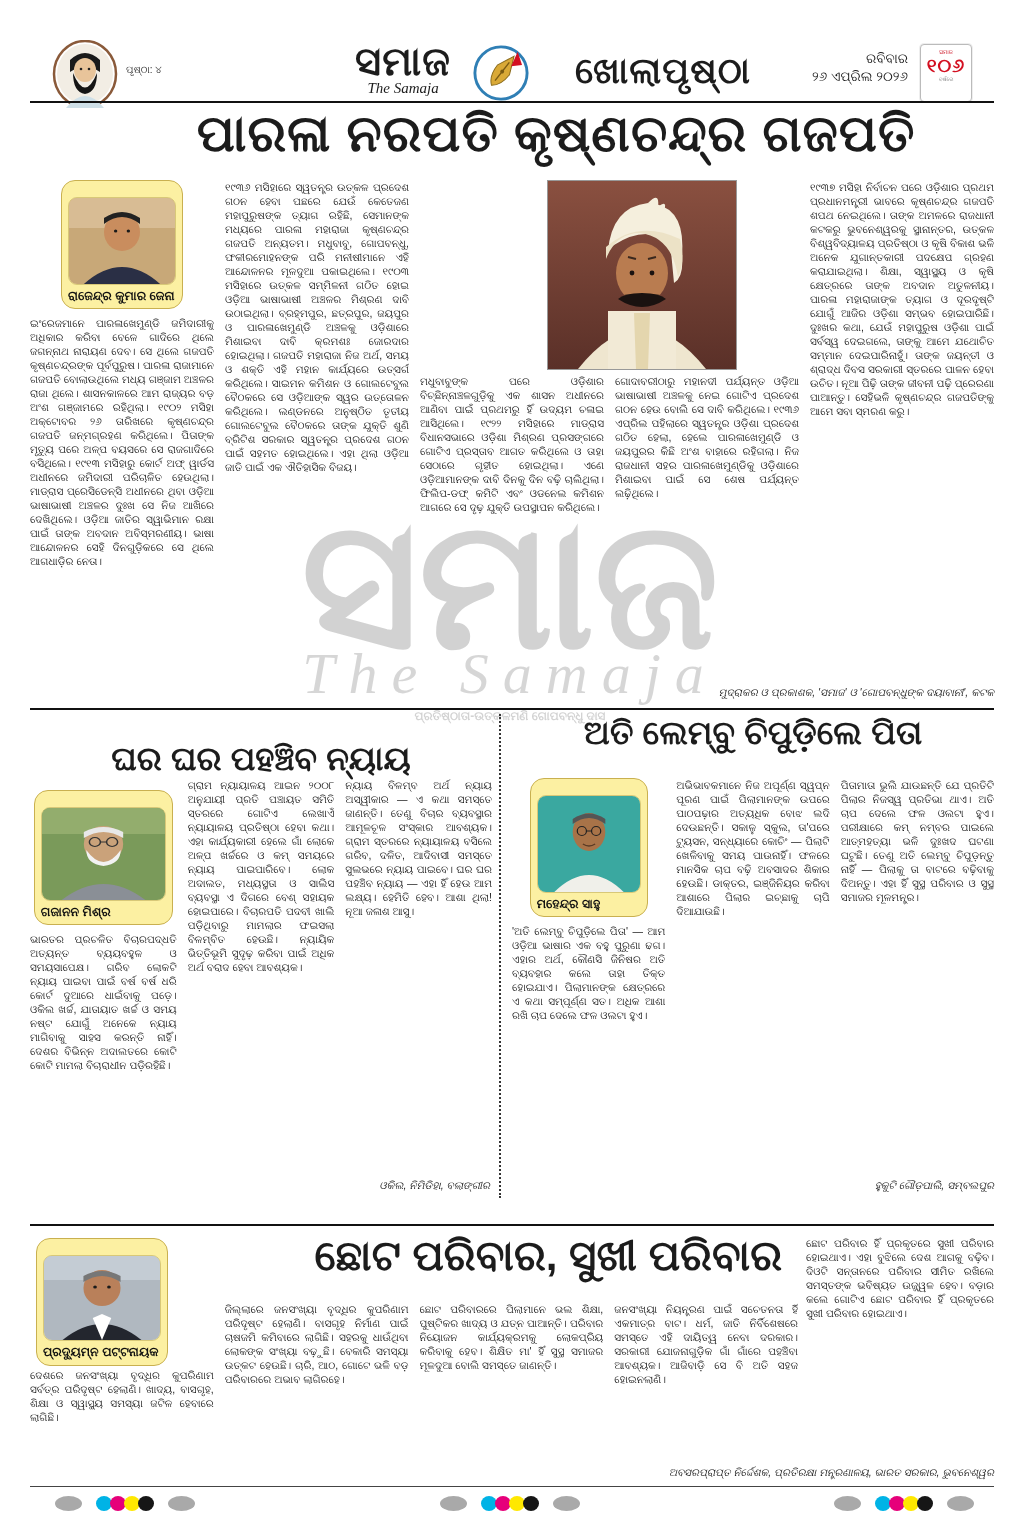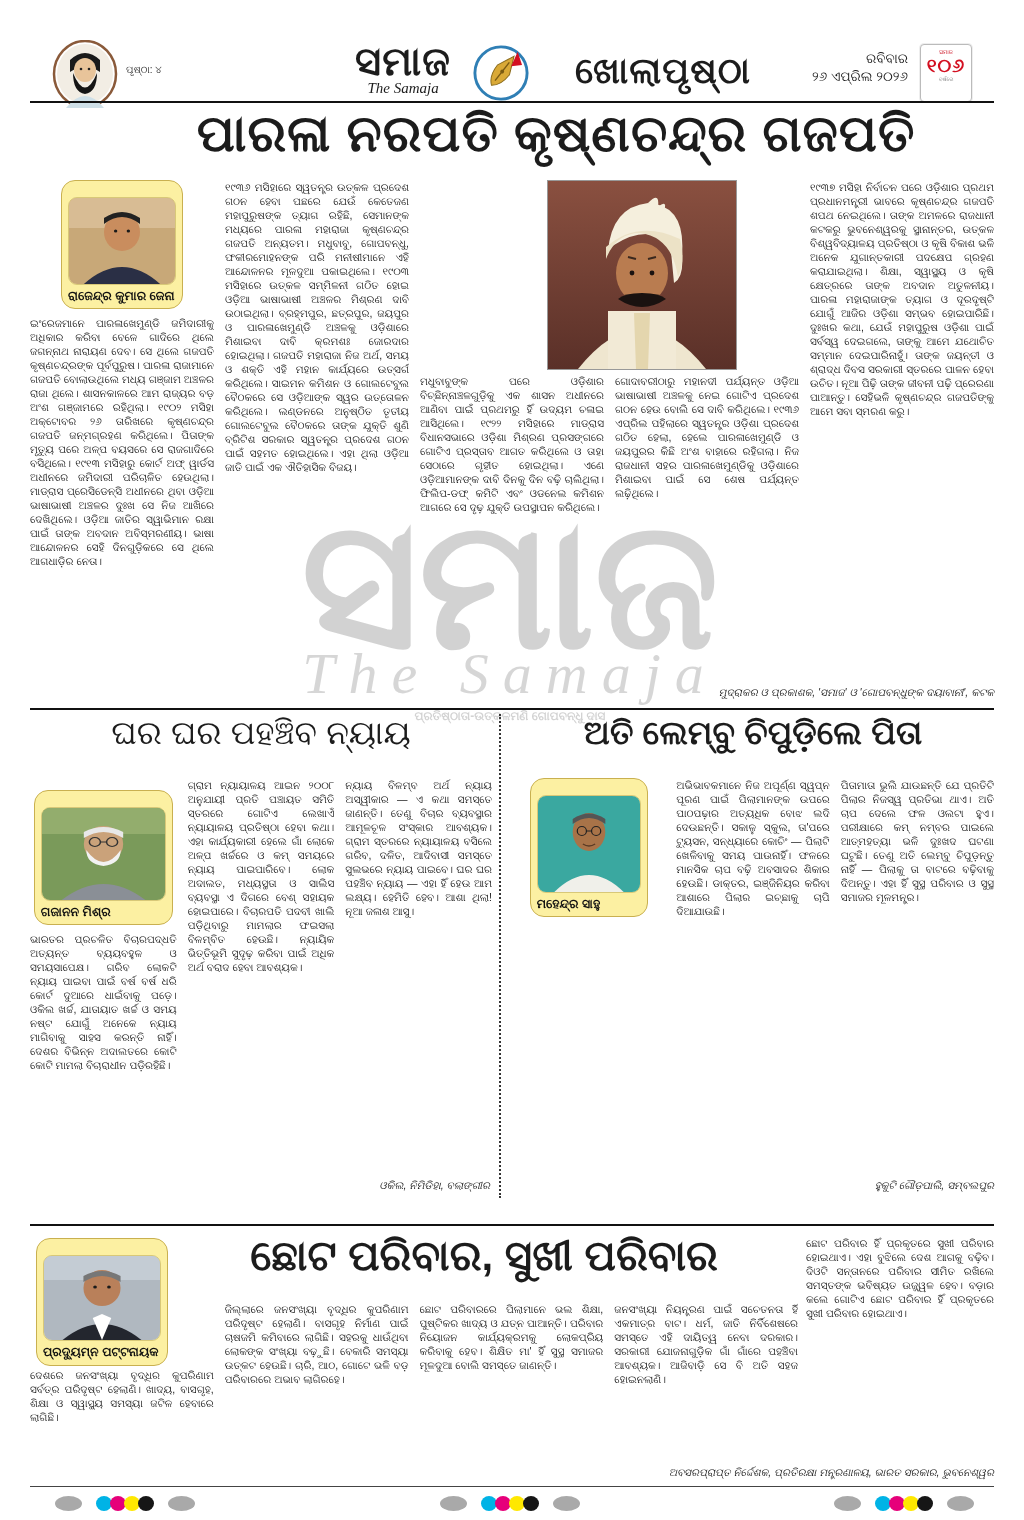--- a/index.html
+++ b/index.html
@@ -23,23 +23,23 @@
   .badge-sub{font-size:5.5px;color:#888;line-height:7px;}
 
   .hrule{background:#111;}
   .rule1{left:30px;top:101px;width:964px;height:2px;}
   .rule2{left:30px;top:708px;width:964px;height:2px;}
   .rule3{left:30px;top:1224px;width:964px;height:2px;}
   .rule4{left:30px;top:1486px;width:964px;height:1px;background:#444;}
 
   
   .headline1{left:0;top:104px;width:100%;text-align:center;font-size:51px;font-weight:bold;letter-spacing:1px;padding-left:44px;}
-  .headline2{left:30px;top:714px;width:462px;text-align:center;font-size:33px;font-weight:normal;}
+  .headline2{left:30px;top:740px;width:462px;text-align:center;font-size:33px;font-weight:bold;}
   .headline3{left:512px;top:714px;width:482px;text-align:center;font-size:33px;font-weight:bold;}
-  .headline4{left:186px;top:1232px;width:596px;text-align:center;font-size:42px;font-weight:bold;}
+  .headline4{left:186px;top:1232px;width:596px;text-align:right;font-size:42px;font-weight:bold;}
 
   
   .cols{display:flex;gap:11px;}
   .col{flex:1;overflow:hidden;font-size:10.5px;line-height:14px;text-align:justify;color:#222;}
   .a1-body{left:30px;top:180px;width:964px;height:504px;}
   .a1-c3,.a1-c4{padding-top:194px;}
   .a2-body{left:30px;top:778px;width:462px;height:396px;}
   .a3-body{left:512px;top:778px;width:482px;height:396px;}
   .a4-body{left:30px;top:1302px;width:768px;height:180px;}
   .a4-c1{padding-top:66px;}
@@ -246,20 +246,21 @@
             <path d="M34 28 Q50 16 66 28 L66 23 Q50 12 34 23 Z" fill="#555555"></path>
             <path d="M16 96 Q50 62 84 96 Z" fill="#f0f0ea"></path>
             <circle cx="43" cy="35" r="4.5" fill="none" stroke="#222" stroke-width="1.2"></circle>
             <circle cx="57" cy="35" r="4.5" fill="none" stroke="#222" stroke-width="1.2"></circle>
             <line x1="47.5" y1="35" x2="52.5" y2="35" stroke="#222" stroke-width="1.2"></line>
             <path d="M44 48 Q50 52 56 48" stroke="#5a3a24" stroke-width="1.4" fill="none"></path>
           </svg>
         </div>
         <div class="author-name">ମହେନ୍ଦ୍ର ସାହୁ</div>
       </div>
+      <span>'ଅତି ଲେମ୍ବୁ ଚିପୁଡ଼ିଲେ ପିତା' — ଆମ ଓଡ଼ିଆ ଭାଷାର ଏକ ବହୁ ପୁରୁଣା ଢଗ। ଏହାର ଅର୍ଥ, କୌଣସି ଜିନିଷର ଅତି ବ୍ୟବହାର କଲେ ତାହା ତିକ୍ତ ହୋଇଯାଏ। ପିଲାମାନଙ୍କ କ୍ଷେତ୍ରରେ ଏ କଥା ସମ୍ପୂର୍ଣ୍ଣ ସତ। ଅଧିକ ଆଶା ରଖି ଚାପ ଦେଲେ ଫଳ ଓଲଟା ହୁଏ।</span>
     </div>
     <div class="col">
       <span>ଅଭିଭାବକମାନେ ନିଜ ଅପୂର୍ଣ୍ଣ ସ୍ୱପ୍ନ ପୂରଣ ପାଇଁ ପିଲାମାନଙ୍କ ଉପରେ ପାଠପଢ଼ାର ଅତ୍ୟଧିକ ବୋଝ ଲଦି ଦେଉଛନ୍ତି। ସକାଳୁ ସ୍କୁଲ, ତା'ପରେ ଟ୍ୟୁସନ, ସନ୍ଧ୍ୟାରେ କୋଚିଂ — ପିଲାଟି ଖେଳିବାକୁ ସମୟ ପାଉନାହିଁ। ଫଳରେ ମାନସିକ ଚାପ ବଢ଼ି ଅବସାଦର ଶିକାର ହେଉଛି। ଡାକ୍ତର, ଇଞ୍ଜିନିୟର କରିବା ଆଶାରେ ପିଲାର ଇଚ୍ଛାକୁ ଚାପି ଦିଆଯାଉଛି।</span>
     </div>
     <div class="col">
       <span>ପିତାମାତା ଭୁଲି ଯାଉଛନ୍ତି ଯେ ପ୍ରତିଟି ପିଲାର ନିଜସ୍ୱ ପ୍ରତିଭା ଥାଏ। ଅତି ଚାପ ଦେଲେ ଫଳ ଓଲଟା ହୁଏ। ପରୀକ୍ଷାରେ କମ୍ ନମ୍ବର ପାଇଲେ ଆତ୍ମହତ୍ୟା ଭଳି ଦୁଃଖଦ ଘଟଣା ଘଟୁଛି। ତେଣୁ ଅତି ଲେମ୍ବୁ ଚିପୁଡ଼ନ୍ତୁ ନାହିଁ — ପିଲାକୁ ତା ବାଟରେ ବଢ଼ିବାକୁ ଦିଅନ୍ତୁ। ଏହା ହିଁ ସୁସ୍ଥ ପରିବାର ଓ ସୁସ୍ଥ ସମାଜର ମୂଳମନ୍ତ୍ର।</span>
     </div>
   </div>
   <div class="abs byline byline3">ହୁକୁଟି ଗୌଡ଼ପାଲି, ସମ୍ବଲପୁର</div>
 

